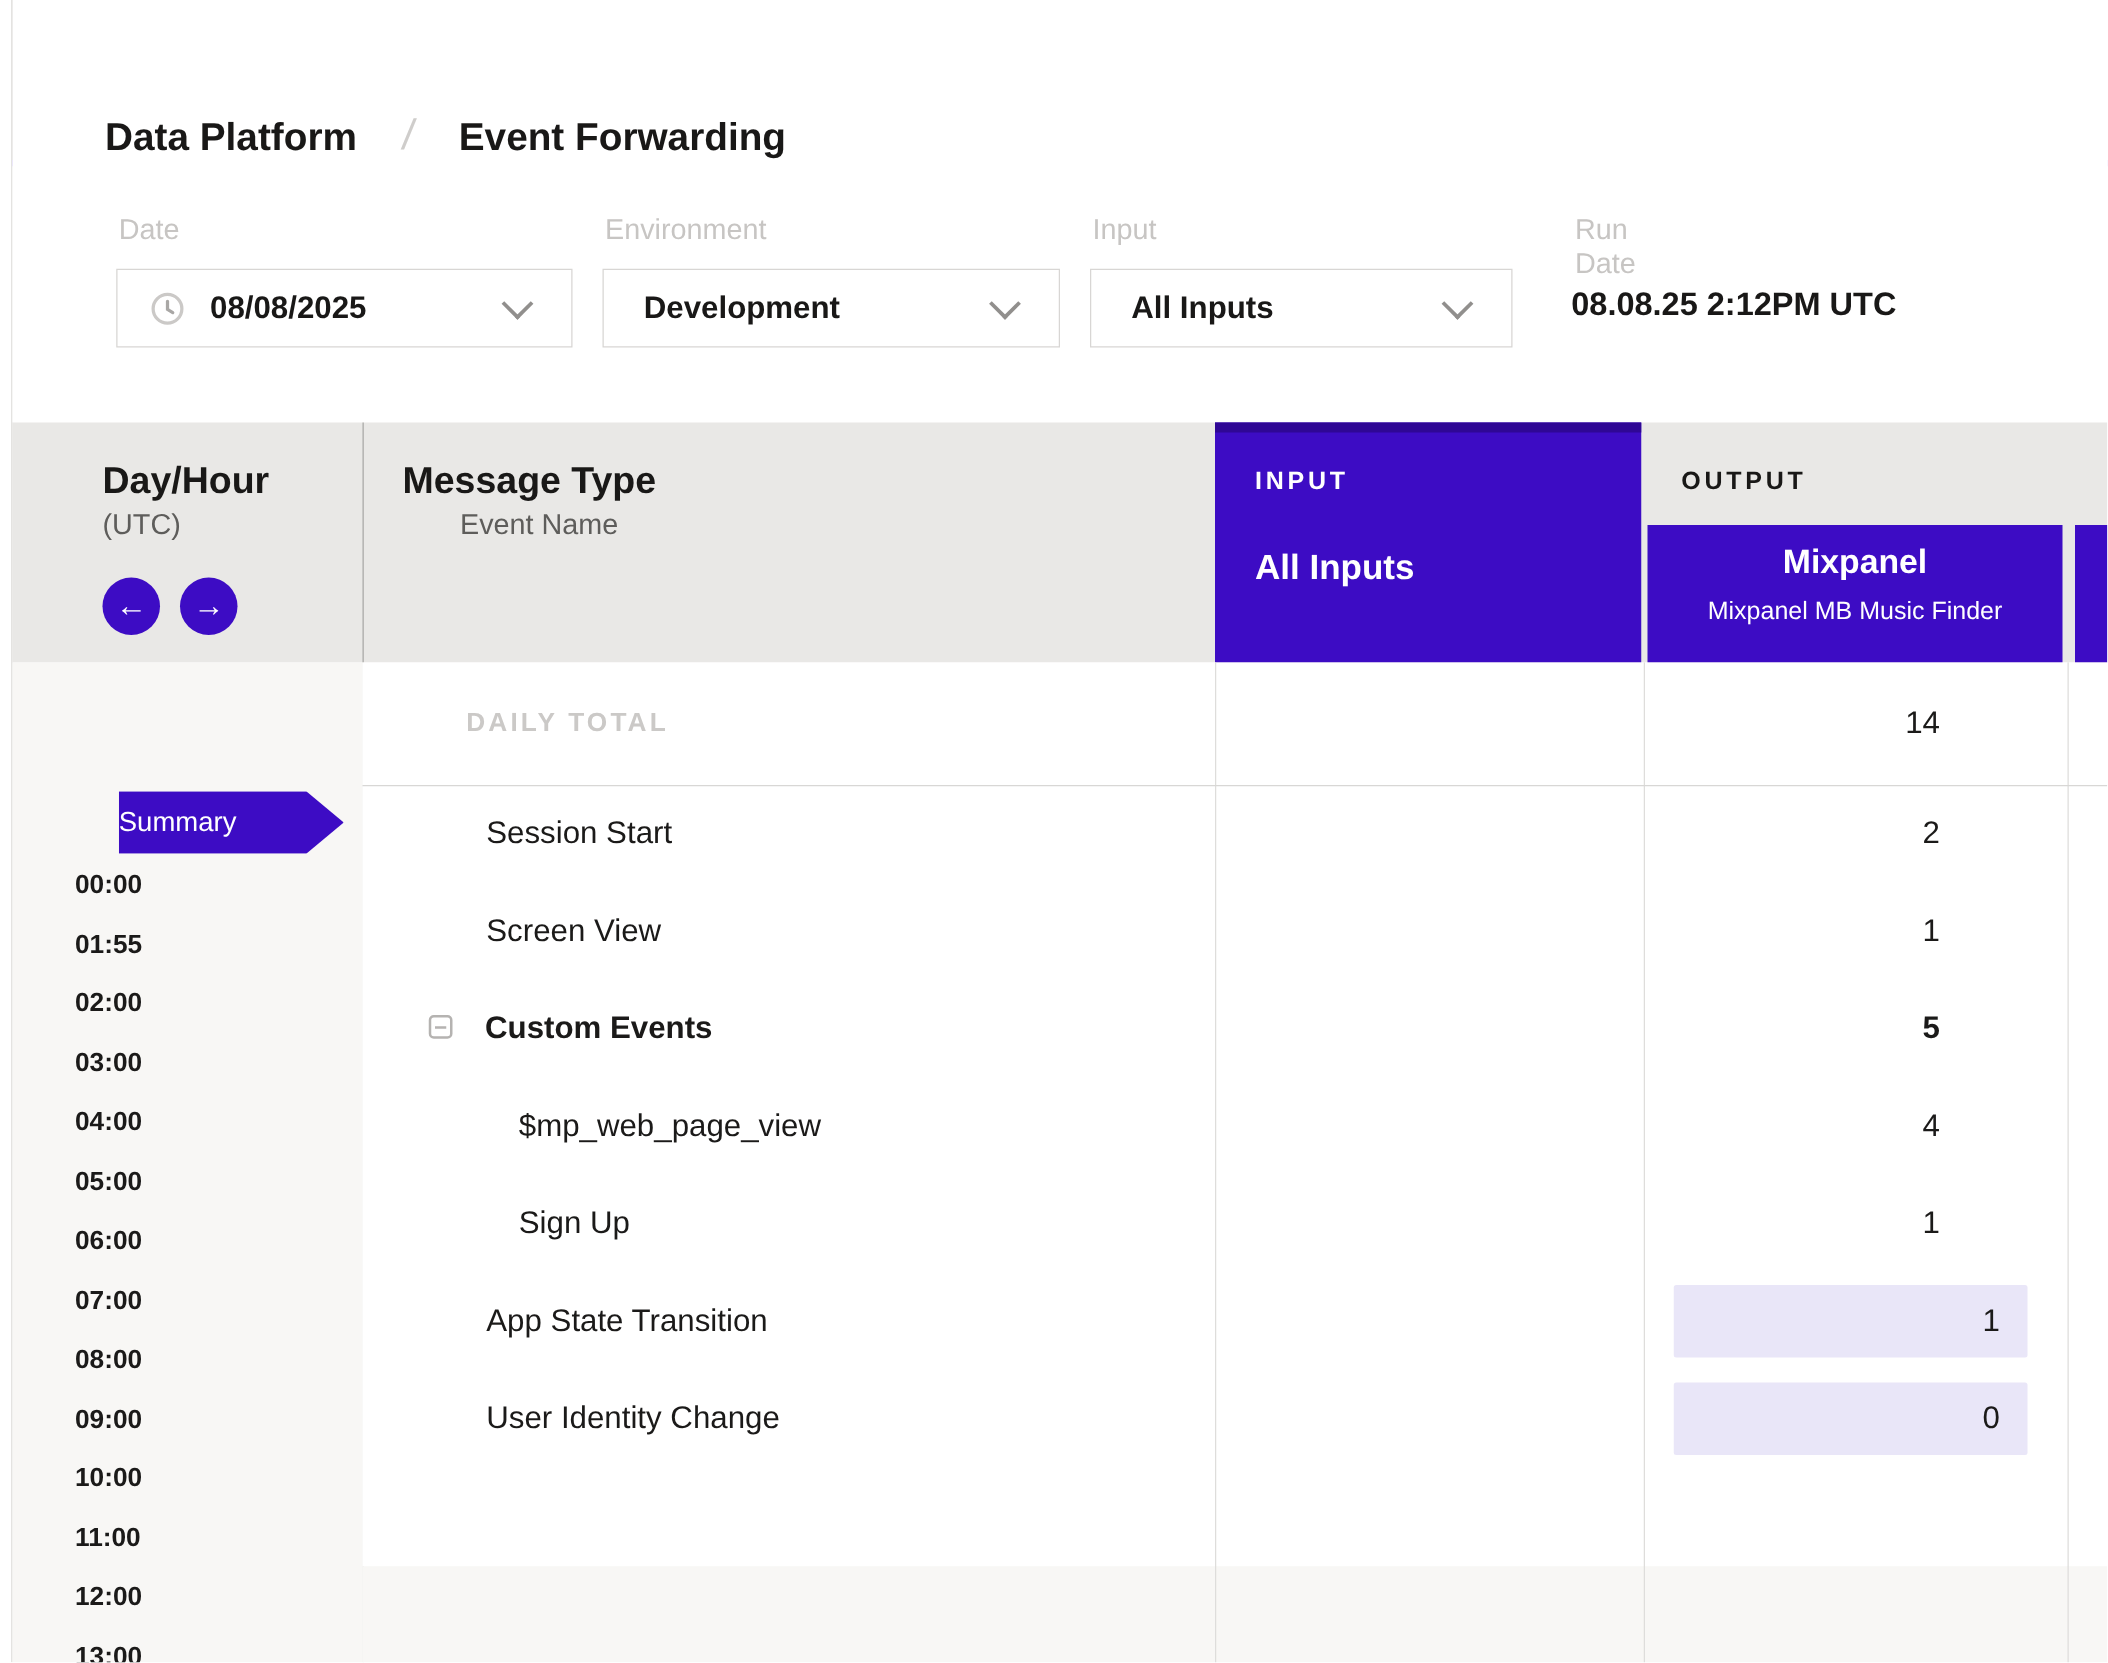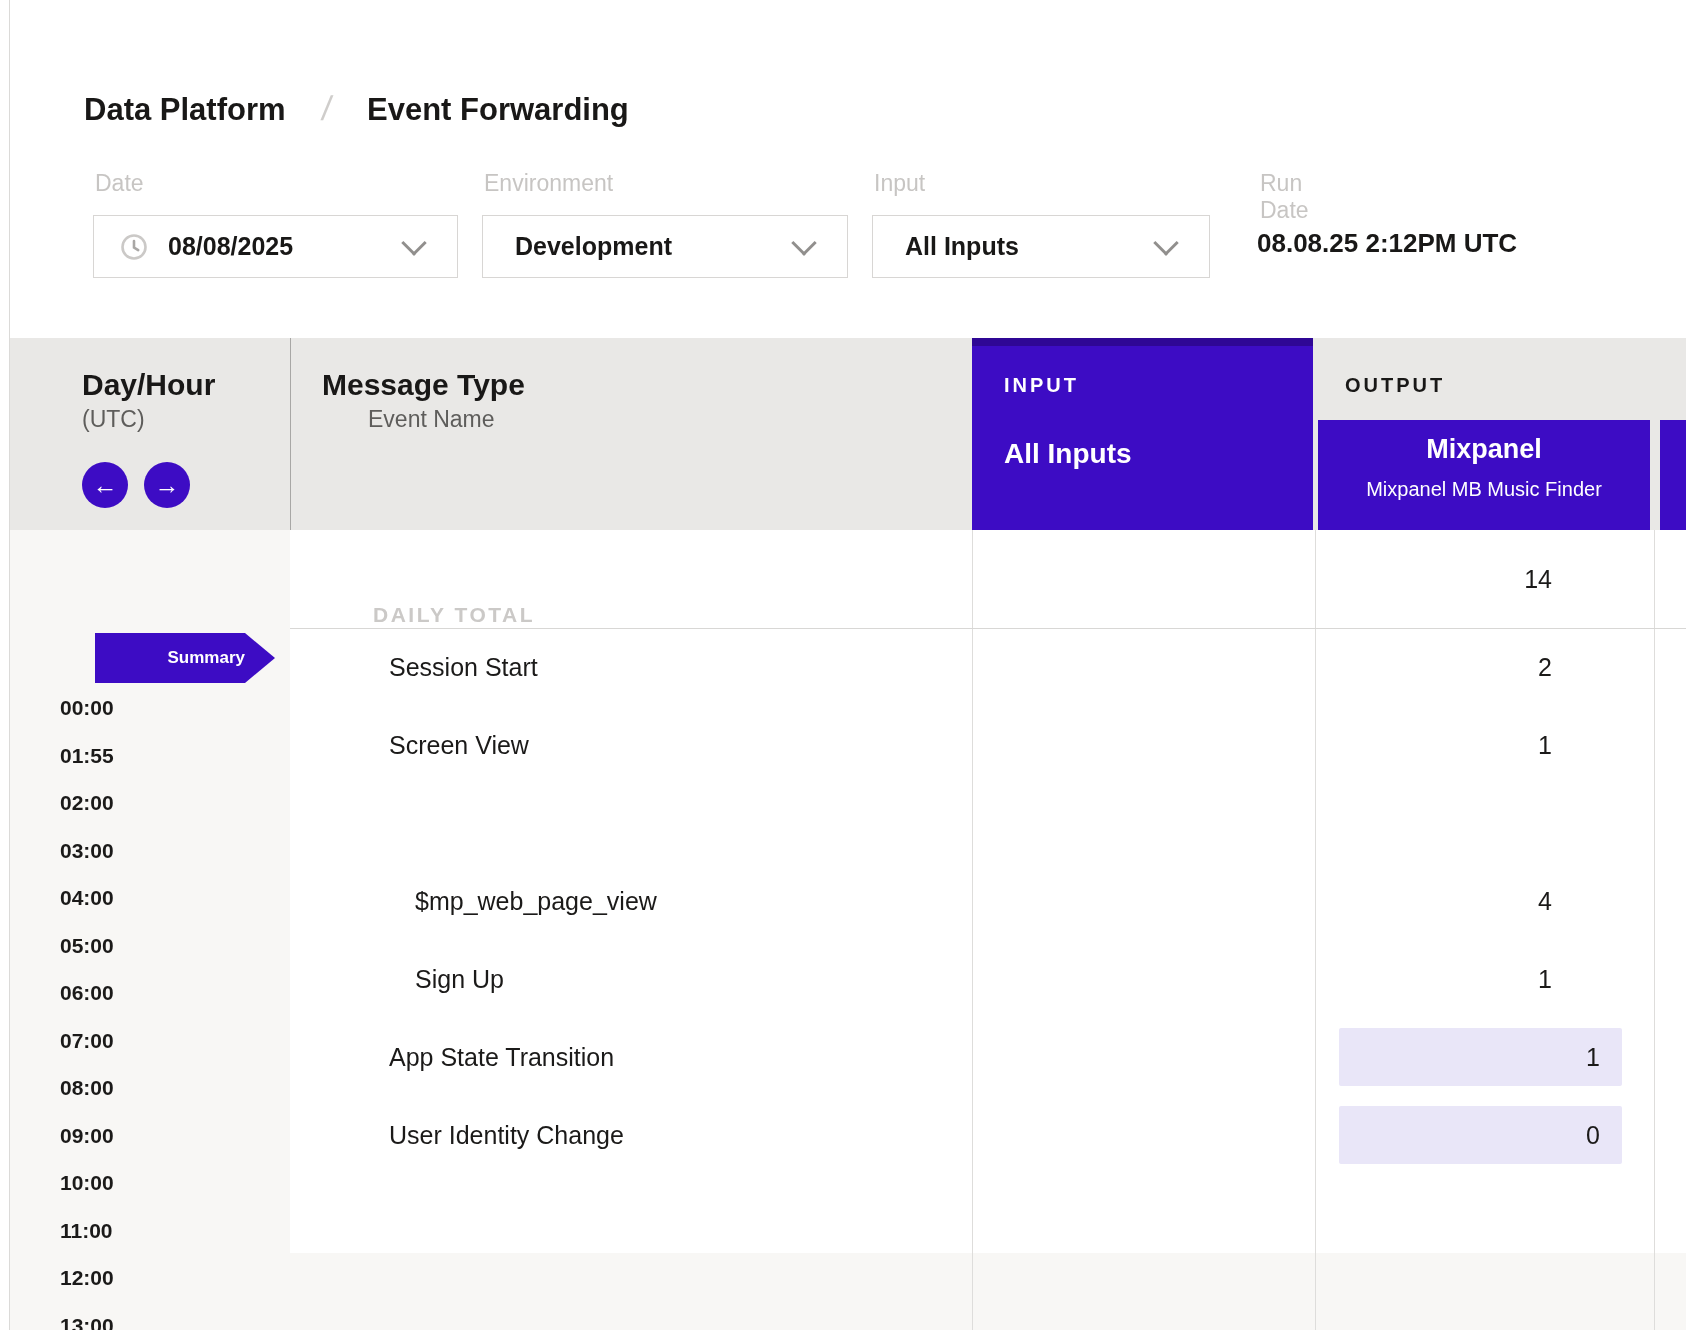--- a/index.html
+++ b/index.html
@@ -51,43 +51,43 @@
   .mixpanel-block .subname{position:absolute;left:0;width:100%;top:58px;font-size:20px;}
   .next-col-sliver{position:absolute;left:1660px;top:420px;width:26px;height:110px;background:#3d0cc4;}
 
   
   .leftcol-bg{position:absolute;left:10px;top:530px;width:280px;height:800px;background:#f8f7f5;}
   .table-bg{position:absolute;left:290px;top:530px;width:1396px;height:723px;background:#ffffff;}
   .footer-bg{position:absolute;left:290px;top:1253px;width:1396px;height:77px;background:#f8f7f5;}
 
   .total-row{position:absolute;left:290px;top:530px;width:1396px;height:98px;}
   .total-label{position:absolute;left:83px;top:50%;transform:translateY(-50%);
-               font-size:21px;font-weight:bold;letter-spacing:2.5px;color:#cbc9c7;margin-top:36px;}
+               font-size:21px;font-weight:bold;letter-spacing:2.5px;color:#cbc9c7;}
   .total-sep{position:absolute;left:290px;top:628px;width:1396px;height:1px;background:#d8d7d5;}
 
   .val{font-size:25px;color:#1b1a19;}
   .cell-in{position:absolute;left:1000px;width:262px;text-align:right;top:50%;transform:translateY(-50%);}
   .cell-out{position:absolute;left:1340px;width:260px;text-align:right;top:50%;transform:translateY(-50%);}
 
   .data-row{position:absolute;left:290px;width:1396px;height:78px;}
   .row-label{position:absolute;left:99px;top:50%;transform:translateY(-50%);font-size:25px;color:#1b1a19;white-space:nowrap;}
   .row-label.child{left:125px;}
   .row-label.parent{left:98px;font-weight:bold;}
   .bold{font-weight:bold;}
   .collapse-icon{position:absolute;left:53px;top:50%;width:19px;height:19px;margin-top:-11px;
                  border:2px solid #b5b3b1;border-radius:4px;background:transparent;padding:0;cursor:pointer;}
   .collapse-icon::after{content:"";position:absolute;left:3px;right:3px;top:50%;height:2px;margin-top:-1px;background:#b5b3b1;}
   .hl-box{position:absolute;left:1049px;top:10px;width:283px;height:58px;border-radius:2px;background:#e9e6f8;}
   .hl-box .val{position:absolute;right:22px;top:50%;transform:translateY(-50%);}
 
   
   .summary-flag{position:absolute;left:95px;top:633px;width:180px;height:50px;background:#3d0cc4;border:none;padding:0;cursor:pointer;
                 clip-path:polygon(0 0,150px 0,100% 50%,150px 100%,0 100%);}
-  .summary-flag span{display:block;width:150px;text-align:right;line-height:50px;
-                     color:#ffffff;font-size:17px;font-weight:bold;}
+  .summary-flag span{display:block;width:150px;text-align:left;line-height:50px;
+                     color:#ffffff;font-size:22px;font-weight:normal;}
   .hours{position:absolute;left:60px;top:684px;width:175px;}
   .hour{height:47.5px;line-height:47.5px;font-size:21px;font-weight:bold;color:#1b1a19;cursor:pointer;}
 </style>
 </head>
 <body>
 
 <div class="page">
 
   <div class="left-line"></div>
 
@@ -184,20 +184,26 @@
     <span class="cell-in val">2</span>
     <span class="cell-out val">2</span>
   </div>
 
   <div class="data-row" style="top:706px">
     <span class="row-label">Screen View</span>
     <span class="cell-in val">1</span>
     <span class="cell-out val">1</span>
   </div>
 
+  <div class="data-row" style="top:784px">
+    <button class="collapse-icon"></button>
+    <span class="row-label parent">Custom Events</span>
+    <span class="cell-in val bold">5</span>
+    <span class="cell-out val bold">5</span>
+  </div>
 
   <div class="data-row" style="top:862px">
     <span class="row-label child">$mp_web_page_view</span>
     <span class="cell-in val">4</span>
     <span class="cell-out val">4</span>
   </div>
 
   <div class="data-row" style="top:940px">
     <span class="row-label child">Sign Up</span>
     <span class="cell-in val">1</span>

